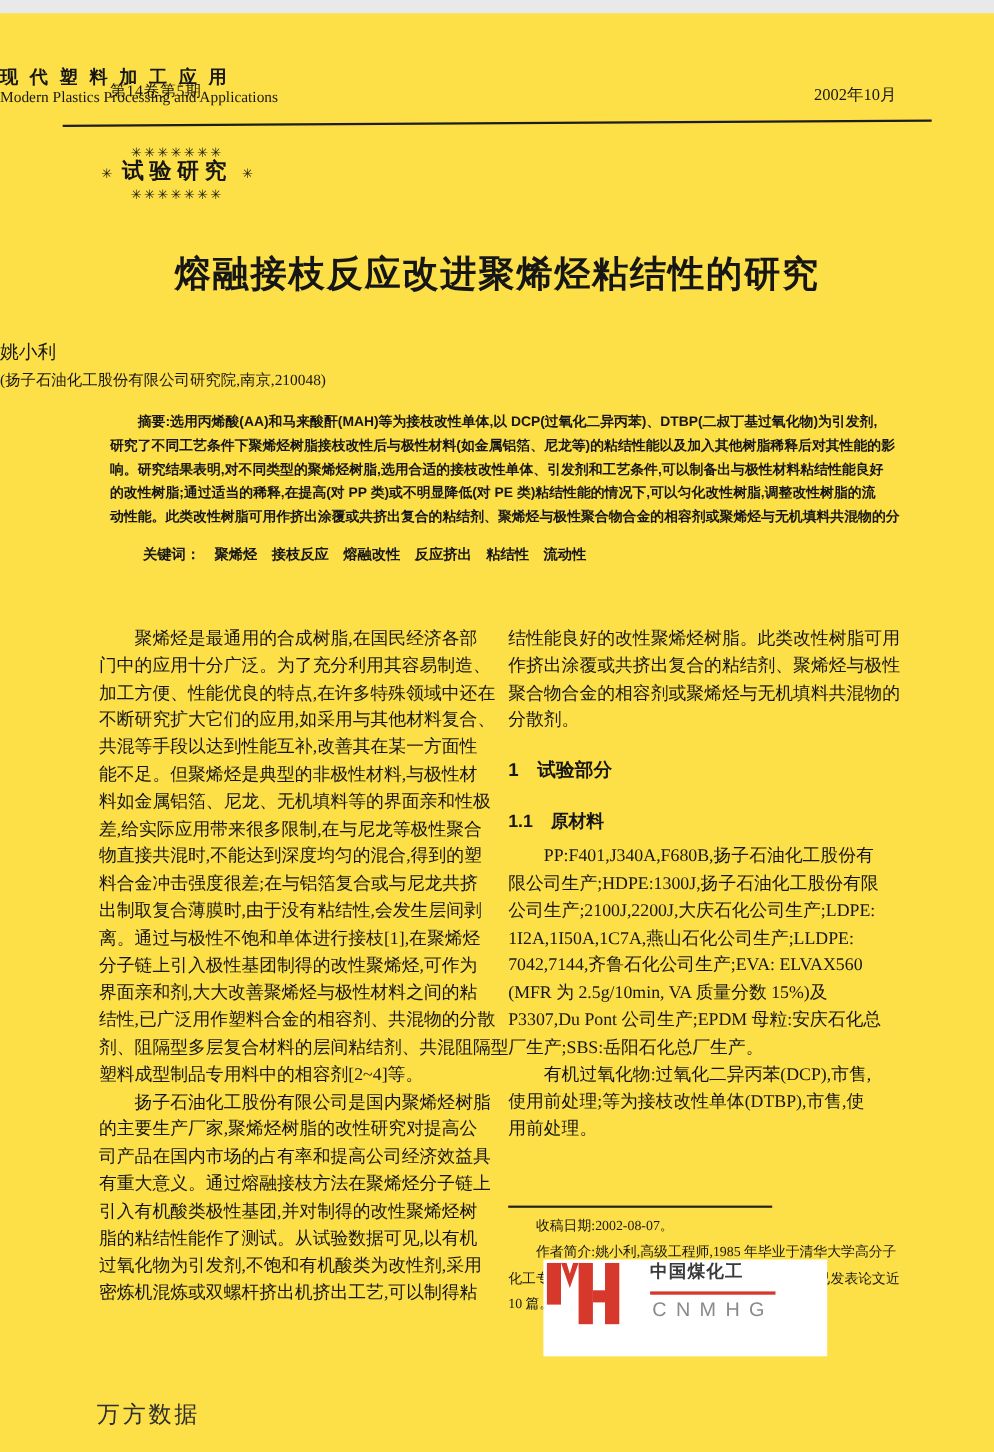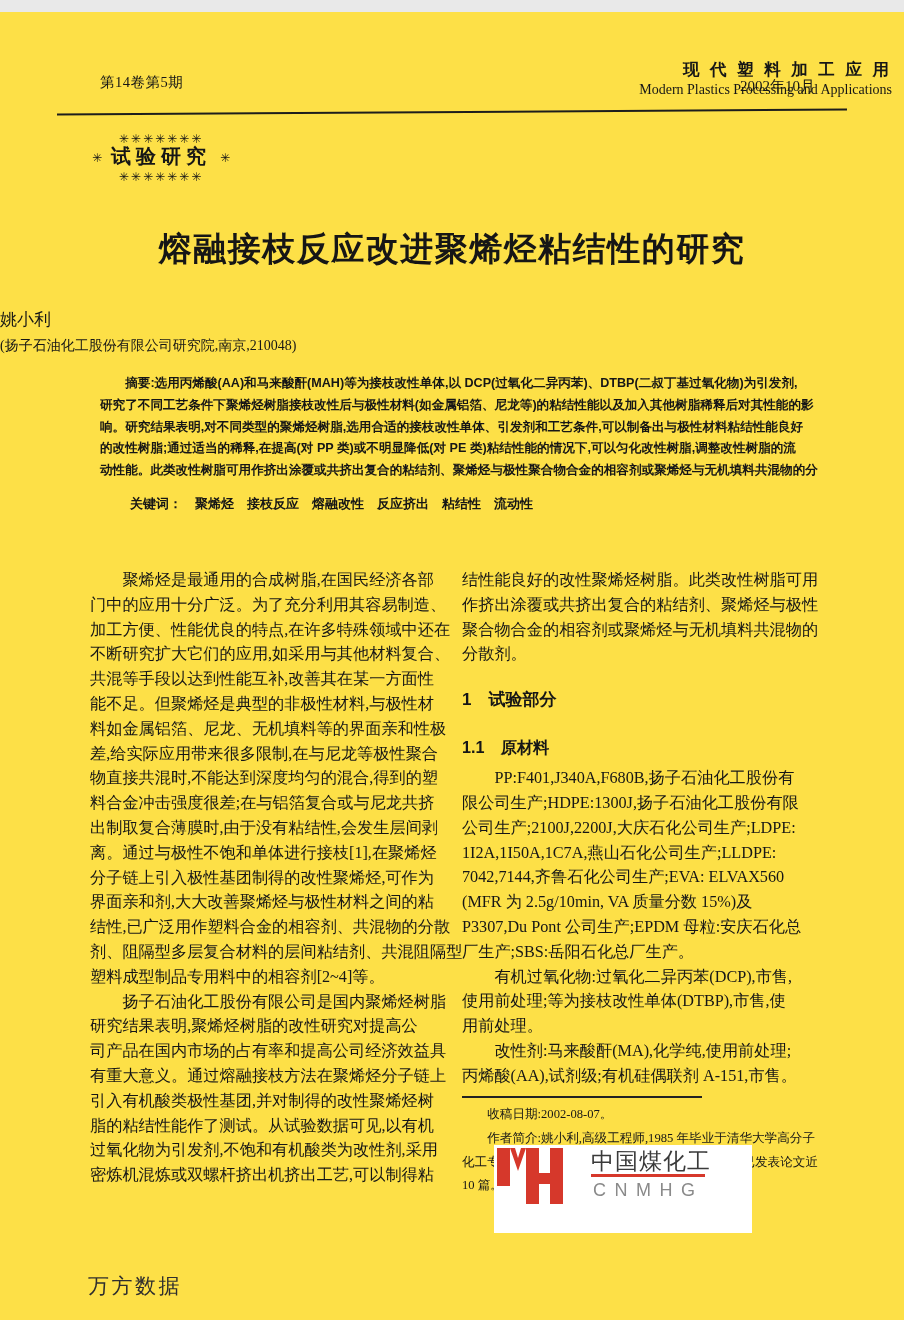--- a/index.html
+++ b/index.html
@@ -3,21 +3,21 @@
 <meta charset="utf-8">
 <style>
   html,body{margin:0;padding:0;background:#e9e9e9;}
   .page{position:relative;width:904px;height:1320px;margin:12px auto;background:#fde047;overflow:hidden;
         font-family:"Liberation Serif","DejaVu Serif",serif;color:#161616;}
   .abs{position:absolute;}
   .sans{font-family:"Liberation Sans","DejaVu Sans",sans-serif;}
 
   
   .hdr-issue{left:100px;top:61px;font-size:14.5px;letter-spacing:.5px;}
-  .hdr-center{left:0;right:12px;top:47px;text-align:right;}
+  .hdr-center{left:0;right:0;top:47px;text-align:left;}
   .hdr-cn{font-size:16.5px;font-weight:bold;letter-spacing:3px;font-family:"Liberation Sans","DejaVu Sans",sans-serif;}
   .hdr-en{font-size:14px;margin-top:1px;}
   .hdr-date{right:89px;top:65px;font-size:15px;}
   .hdr-rule{left:57px;top:99px;width:790px;height:2px;background:#1d1d1d;transform:rotate(-.35deg);}
 
   
   .stamp{left:92px;top:121px;width:138px;text-align:center;line-height:1;}
   .stamp-row{font-size:12px;letter-spacing:2px;white-space:nowrap;}
   .stamp-mid{display:flex;align-items:center;justify-content:space-between;padding:3px 0;}
   .stamp-side{font-size:12px;}
@@ -44,21 +44,21 @@
   
   .fn-rule{left:462px;top:1084px;width:240px;height:1.5px;background:#222;}
   .fn{left:462px;top:1091px;width:356px;font-size:12.6px;line-height:23.8px;}
   .fn .line{white-space:nowrap;}
   .fn-split{display:flex;}
   .fn-split .right{margin-left:auto;}
 
   
   .wm{left:494px;top:1133px;width:258px;height:88px;background:#fff;}
   .wm-logo{position:absolute;left:3px;top:3px;}
-  .wm-cn{position:absolute;left:97px;top:1px;font-size:23px;color:#3a3a3a;letter-spacing:1px;font-weight:400;}
+  .wm-cn{position:absolute;left:97px;top:1px;font-size:16px;color:#3a3a3a;letter-spacing:1px;font-weight:700;}
   .wm-line{position:absolute;left:97px;top:29px;width:114px;height:2.5px;}
   .wm-en{position:absolute;left:99px;top:35px;font-size:18px;letter-spacing:8.5px;}
 
   .wanfang{left:88px;top:1260px;font-size:21px;color:#2e2e2e;letter-spacing:2.5px;}
 </style>
 </head>
 <body>
 
 <div class="page">
 
@@ -107,21 +107,21 @@
       <div class="line">物直接共混时,不能达到深度均匀的混合,得到的塑</div>
       <div class="line">料合金冲击强度很差;在与铝箔复合或与尼龙共挤</div>
       <div class="line">出制取复合薄膜时,由于没有粘结性,会发生层间剥</div>
       <div class="line">离。通过与极性不饱和单体进行接枝[1],在聚烯烃</div>
       <div class="line">分子链上引入极性基团制得的改性聚烯烃,可作为</div>
       <div class="line">界面亲和剂,大大改善聚烯烃与极性材料之间的粘</div>
       <div class="line">结性,已广泛用作塑料合金的相容剂、共混物的分散</div>
       <div class="line">剂、阻隔型多层复合材料的层间粘结剂、共混阻隔型</div>
       <div class="line">塑料成型制品专用料中的相容剂[2~4]等。</div>
       <div class="line">　　扬子石油化工股份有限公司是国内聚烯烃树脂</div>
-      <div class="line">研究结果表明,聚烯烃树脂的改性研究对提高公</div>
+      <div class="line">的主要生产厂家,聚烯烃树脂的改性研究对提高公</div>
       <div class="line">司产品在国内市场的占有率和提高公司经济效益具</div>
       <div class="line">有重大意义。通过熔融接枝方法在聚烯烃分子链上</div>
       <div class="line">引入有机酸类极性基团,并对制得的改性聚烯烃树</div>
       <div class="line">脂的粘结性能作了测试。从试验数据可见,以有机</div>
       <div class="line">过氧化物为引发剂,不饱和有机酸类为改性剂,采用</div>
       <div class="line">密炼机混炼或双螺杆挤出机挤出工艺,可以制得粘</div>
     </div>
 
   <div class="abs col col-right">
     <div>
@@ -139,24 +139,20 @@
         <div class="line">1I2A,1I50A,1C7A,燕山石化公司生产;LLDPE:</div>
         <div class="line">7042,7144,齐鲁石化公司生产;EVA: ELVAX560</div>
         <div class="line">(MFR 为 2.5g/10min, VA 质量分数 15%)及</div>
         <div class="line">P3307,Du Pont 公司生产;EPDM 母粒:安庆石化总</div>
         <div class="line">厂生产;SBS:岳阳石化总厂生产。</div>
       </div>
     <div>
         <div class="line">　　有机过氧化物:过氧化二异丙苯(DCP),市售,</div>
         <div class="line">使用前处理;等为接枝改性单体(DTBP),市售,使</div>
         <div class="line">用前处理。</div>
-      </div>
-    <div>
-        <div class="line">　　改性剂:马来酸酐(MA),化学纯,使用前处理;</div>
-        <div class="line">丙烯酸(AA),试剂级;有机硅偶联剂 A-151,市售。</div>
       </div>
   </div>
 
   <div class="abs fn-rule"></div>
   <div class="abs fn">
     <div class="line">　　收稿日期:2002-08-07。</div>
     <div class="line">　　作者简介:姚小利,高级工程师,1985 年毕业于清华大学高分子</div>
     <div class="line fn-split">
       <span>化工专</span>
       <span class="right">艺研究,已发表论文近</span>

